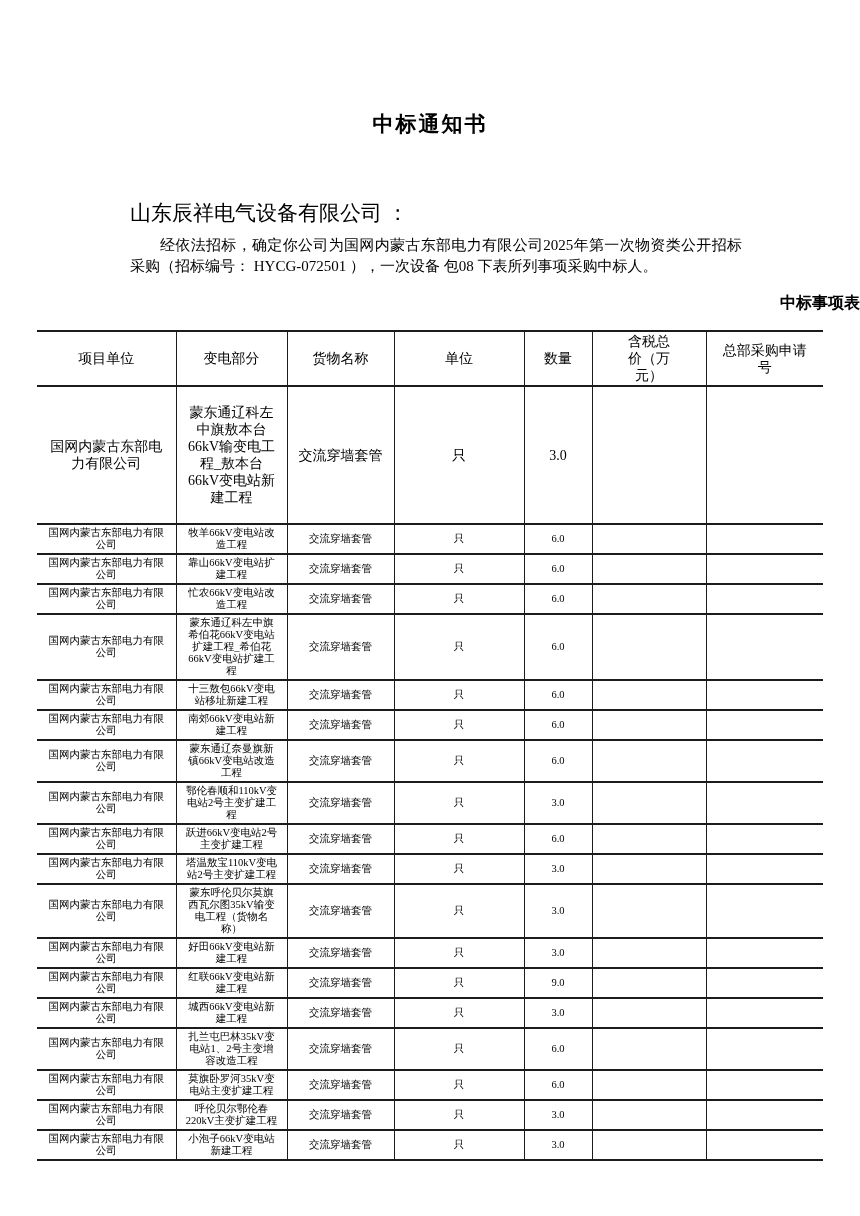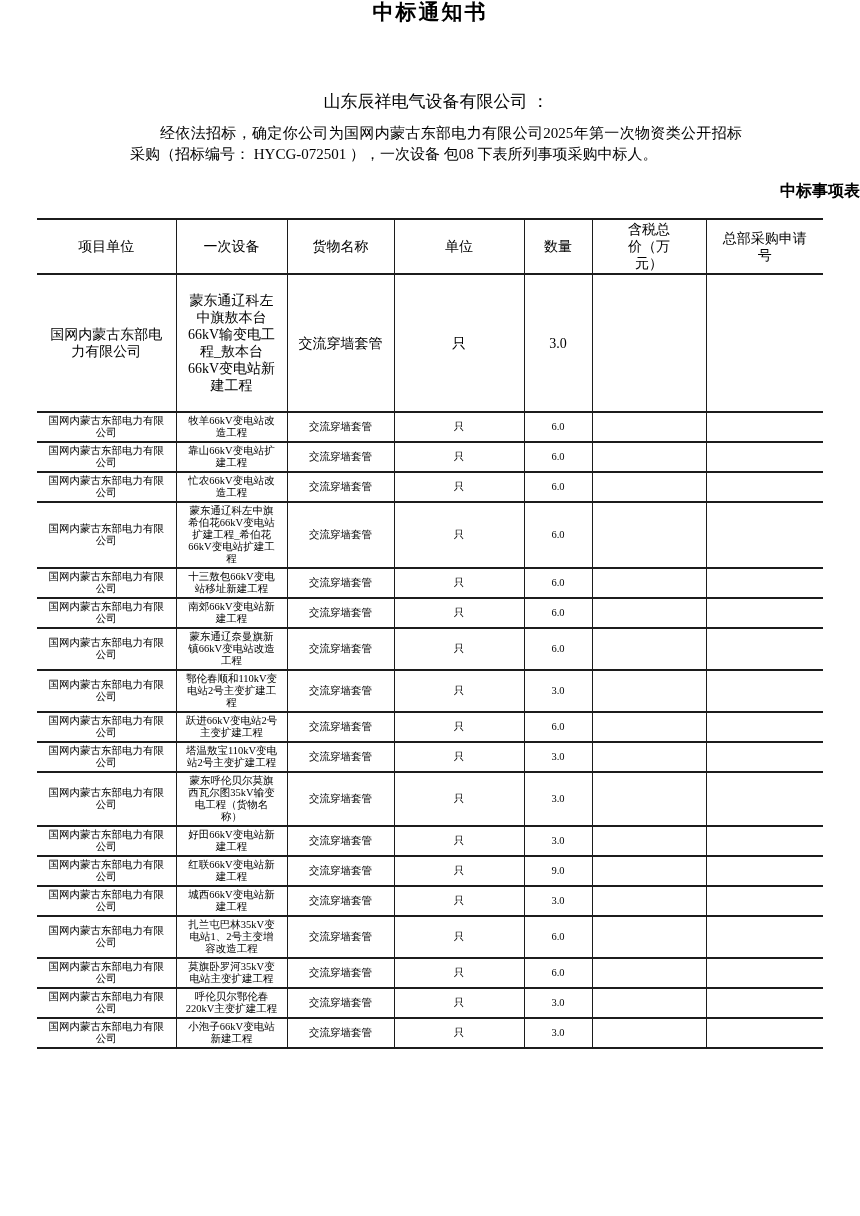--- a/index.html
+++ b/index.html
@@ -9,31 +9,31 @@
   }
   body {
     width: 860px;
     height: 1216px;
     overflow: hidden;
     color: #000;
     font-family: "Liberation Serif", "DejaVu Serif", serif;
   }
   .doc-title {
     margin: 0;
+    padding-top: 112px;
     text-align: center;
     font-size: 21px;
     font-weight: bold;
     line-height: 25px;
     letter-spacing: 2px;
   }
   .addressee {
     margin: 66px 118px 0 130px;
-    font-size: 17px;
+    font-size: 21px;
     line-height: 21px;
-    text-align: center;
   }
   .body-para {
     margin: 11px 118px 0 130px;
     font-size: 15px;
     line-height: 21px;
     text-indent: 2em;
     text-align: justify;
     line-break: strict;
     overflow-wrap: break-word;
   }
@@ -106,21 +106,21 @@
       <col style="width:111px">
       <col style="width:107px">
       <col style="width:130px">
       <col style="width:68px">
       <col style="width:114px">
       <col style="width:117px">
     </colgroup>
     <thead>
       <tr>
         <th>项目单位</th>
-        <th>一次设备</th>
+        <th>变电部分</th>
         <th>货物名称</th>
         <th>单位</th>
         <th>数量</th>
         <th class="col-price">含税总价（万元）</th>
         <th>总部采购申请号</th>
       </tr>
     </thead>
     <tbody id="table-body">
         <tr class="first-data-row">
     <td>国网内蒙古东部电力有限公司</td>

